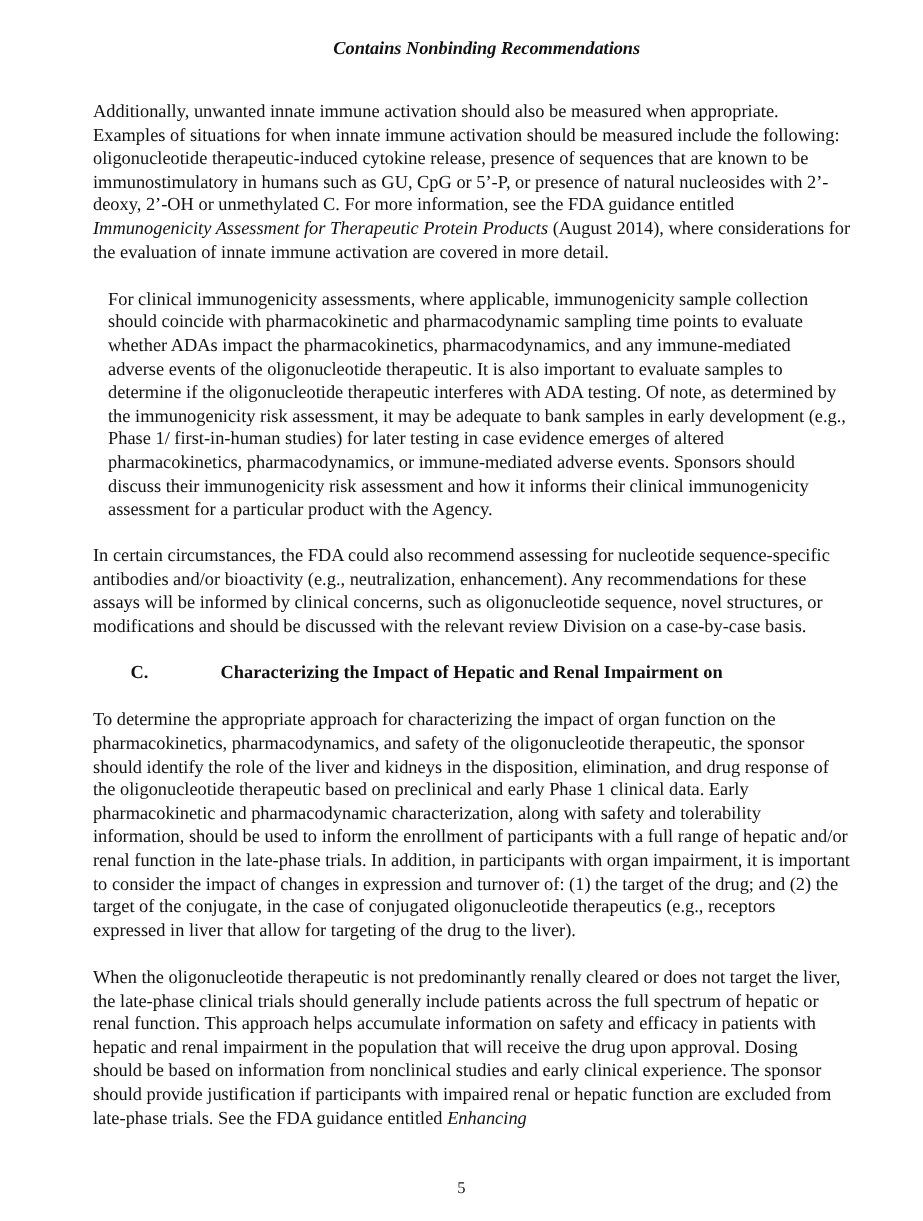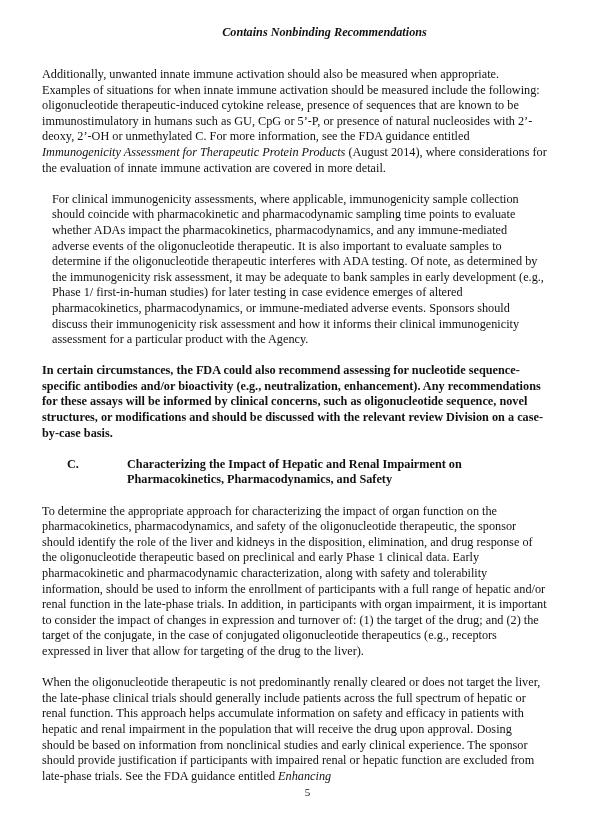--- a/index.html
+++ b/index.html
@@ -1,24 +1,24 @@
 <!DOCTYPE html>
 <html><head>
 <meta charset="utf-8">
 <style>
   html, body { margin: 0; padding: 0; background: #ffffff; }
   body { width: 615px; height: 814px; position: relative; overflow: hidden;
          font-family: "Liberation Serif", "DejaVu Serif", serif; color: #111; }
   .header { position: absolute; top: 25px; left: 17px; width: 615px; text-align: center;
             font-weight: bold; font-style: italic; font-size: 12.2px; }
-  .content { position: absolute; left: 42px; top: 67px; width: 505px; }
+  .content { position: absolute; left: 62px; top: 67px; width: 505px; }
   p { margin: 0; font-size: 12.25px; line-height: 15.6px; }
   .p1 { margin-bottom: 15.6px; }
   .p2 { margin-bottom: 15.6px; margin-left: 10px; }
-  .p3 { margin-bottom: 15.6px; font-weight: bold; }
+  .p3 { margin-bottom: 15.6px; }
   .sec { display: flex; font-weight: bold; font-size: 12.25px; line-height: 15.6px; margin-bottom: 15.6px; }
   .sec-letter { width: 23px; margin-left: 25px; flex: none; }
   .sec-title { flex: 1; padding-left: 5px; margin-left: 32px; }
   .p4 { margin-bottom: 15.6px; }
   .pagenum { position: absolute; top: 786px; left: 0; width: 615px; text-align: center; font-size: 11px; }
   em { font-style: italic; }
 </style>
 </head>
 <body>
 
@@ -28,21 +28,20 @@
   <p class="p1"><span>Additionally, unwanted innate immune activation should also be measured when appropriate. Examples of situations for when innate immune activation should be measured include the following:  oligonucleotide therapeutic-induced cytokine release, presence of sequences that are known to be immunostimulatory in humans such as GU, CpG or 5’-P, or presence of natural nucleosides with 2’-deoxy, 2’-OH or unmethylated C.  For more information, see the FDA guidance entitled </span><em>Immunogenicity Assessment for Therapeutic Protein Products</em><span> (August 2014), where considerations for the evaluation of innate immune activation are covered in more detail.</span></p>
 
   <p class="p2">For clinical immunogenicity assessments, where applicable, immunogenicity sample collection should coincide with pharmacokinetic and pharmacodynamic sampling time points to evaluate whether ADAs impact the pharmacokinetics, pharmacodynamics, and any immune-mediated adverse events of the oligonucleotide therapeutic.  It is also important to evaluate samples to determine if the oligonucleotide therapeutic interferes with ADA testing.  Of note, as determined by the immunogenicity risk assessment, it may be adequate to bank samples in early development (e.g., Phase 1/ first-in-human studies) for later testing in case evidence emerges of altered pharmacokinetics, pharmacodynamics, or immune-mediated adverse events.  Sponsors should discuss their immunogenicity risk assessment and how it informs their clinical immunogenicity assessment for a particular product with the Agency.</p>
 
   <p class="p3">In certain circumstances, the FDA could also recommend assessing for nucleotide sequence-specific antibodies and/or bioactivity (e.g., neutralization, enhancement).  Any recommendations for these assays will be informed by clinical concerns, such as oligonucleotide sequence, novel structures, or modifications and should be discussed with the relevant review Division on a case-by-case basis.</p>
 
   <div class="sec">
     <div class="sec-letter">C.</div>
     <div class="sec-title">
       <div>Characterizing the Impact of Hepatic and Renal Impairment on</div>
-      <div>Pharmacokinetics, Pharmacodynamics, and Safety</div>
     </div>
   </div>
 
   <p class="p4">To determine the appropriate approach for characterizing the impact of organ function on the pharmacokinetics, pharmacodynamics, and safety of the oligonucleotide therapeutic, the sponsor should identify the role of the liver and kidneys in the disposition, elimination, and drug response of the oligonucleotide therapeutic based on preclinical and early Phase 1 clinical data.  Early pharmacokinetic and pharmacodynamic characterization, along with safety and tolerability information, should be used to inform the enrollment of participants with a full range of hepatic and/or renal function in the late-phase trials.  In addition, in participants with organ impairment, it is important to consider the impact of changes in expression and turnover of:  (1) the target of the drug; and (2) the target of the conjugate, in the case of conjugated oligonucleotide therapeutics (e.g., receptors expressed in liver that allow for targeting of the drug to the liver).</p>
 
   <p class="p5"><span>When the oligonucleotide therapeutic is not predominantly renally cleared or does not target the liver, the late-phase clinical trials should generally include patients across the full spectrum of hepatic or renal function.  This approach helps accumulate information on safety and efficacy in patients with hepatic and renal impairment in the population that will receive the drug upon approval.  Dosing should be based on information from nonclinical studies and early clinical experience.  The sponsor should provide justification if participants with impaired renal or hepatic function are excluded from late-phase trials.  See the FDA guidance entitled </span><em>Enhancing</em></p>
 </div>
 
 <div class="pagenum">5</div>
 

